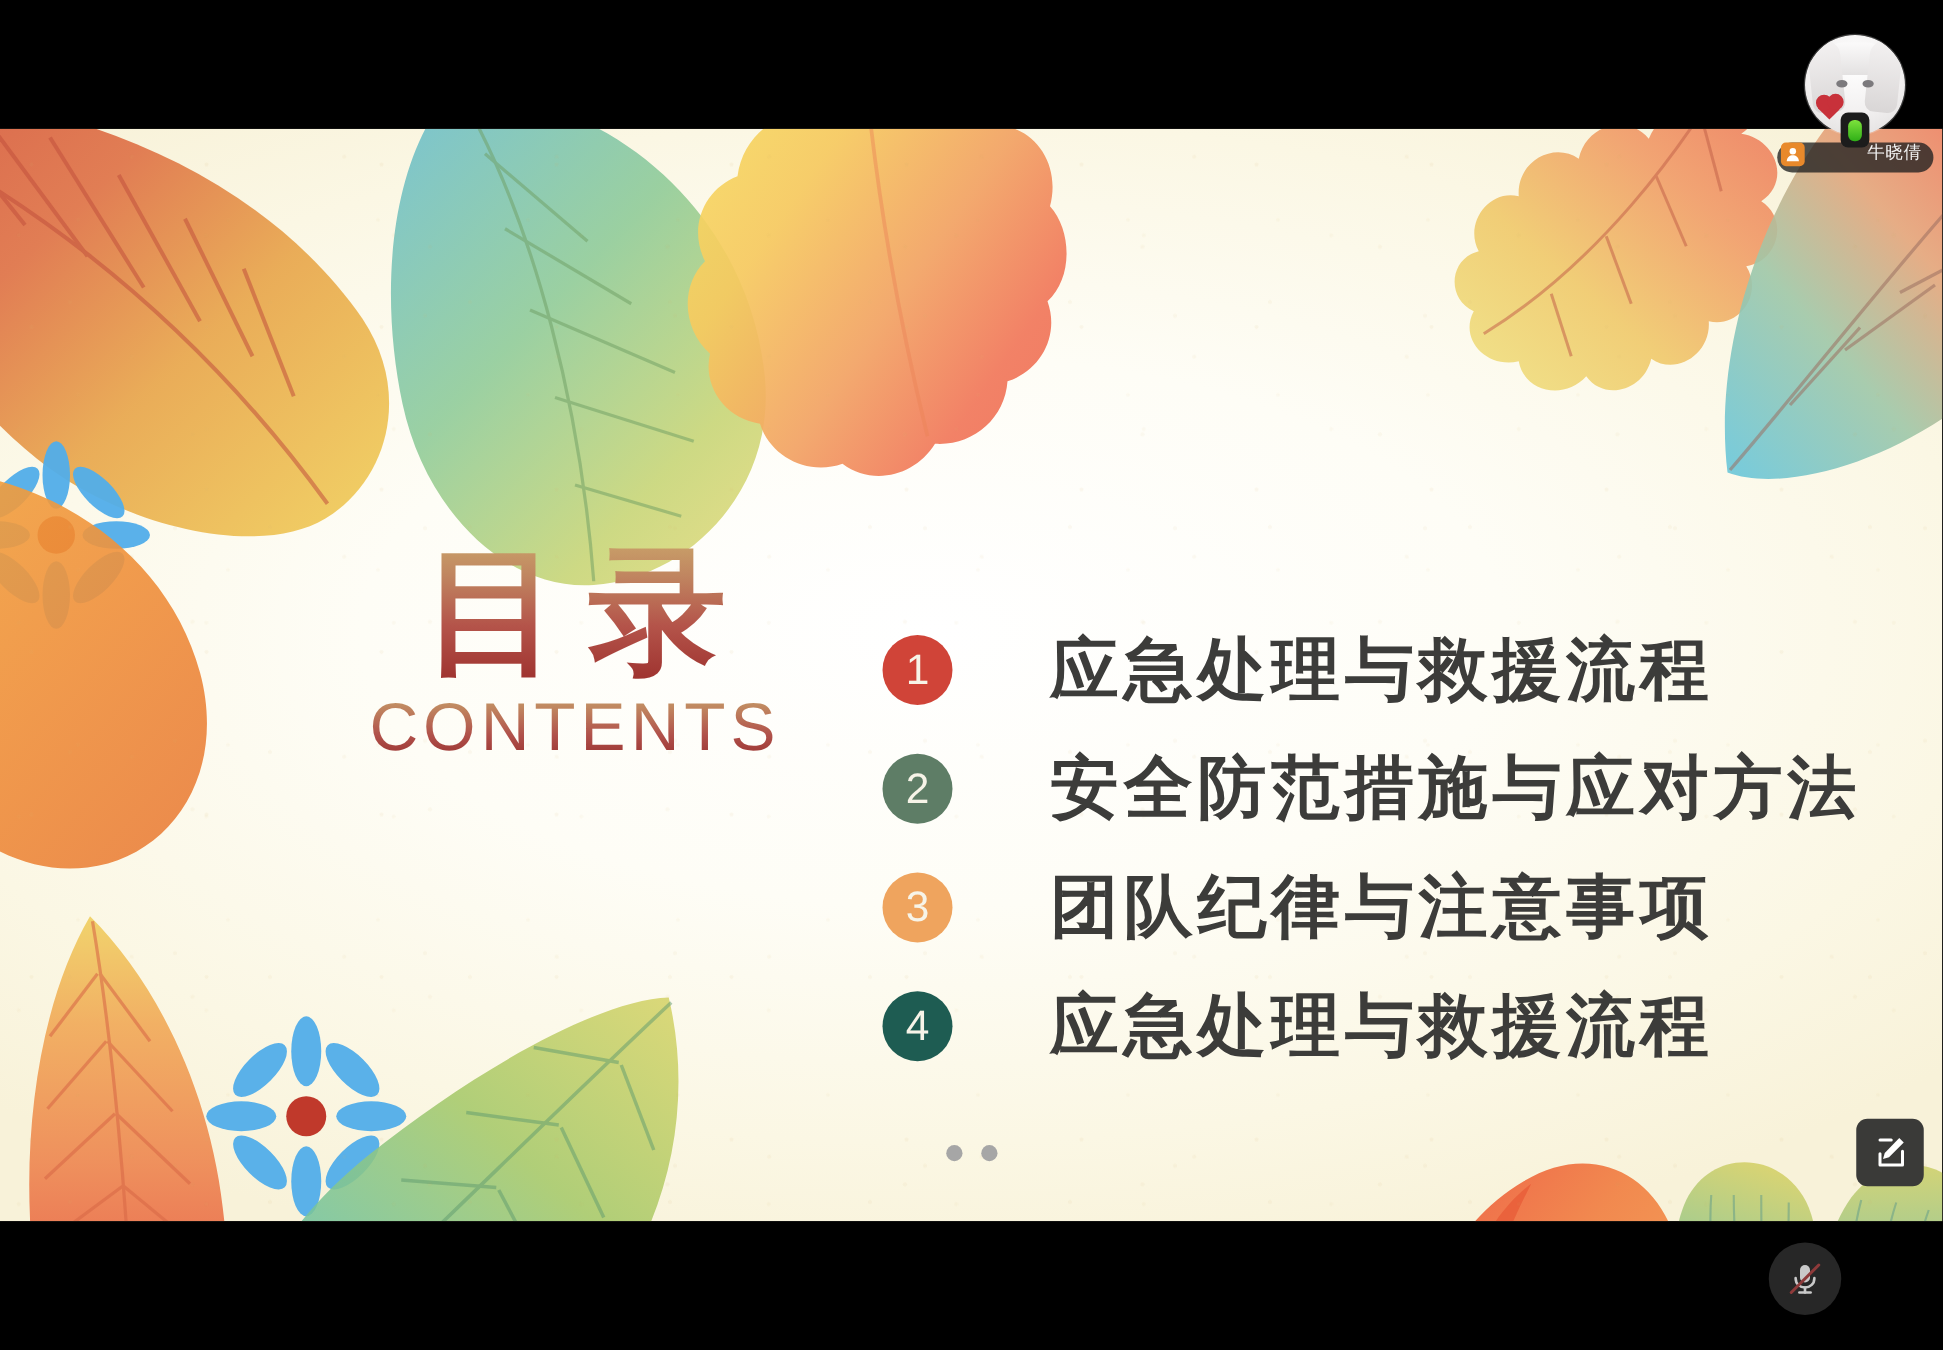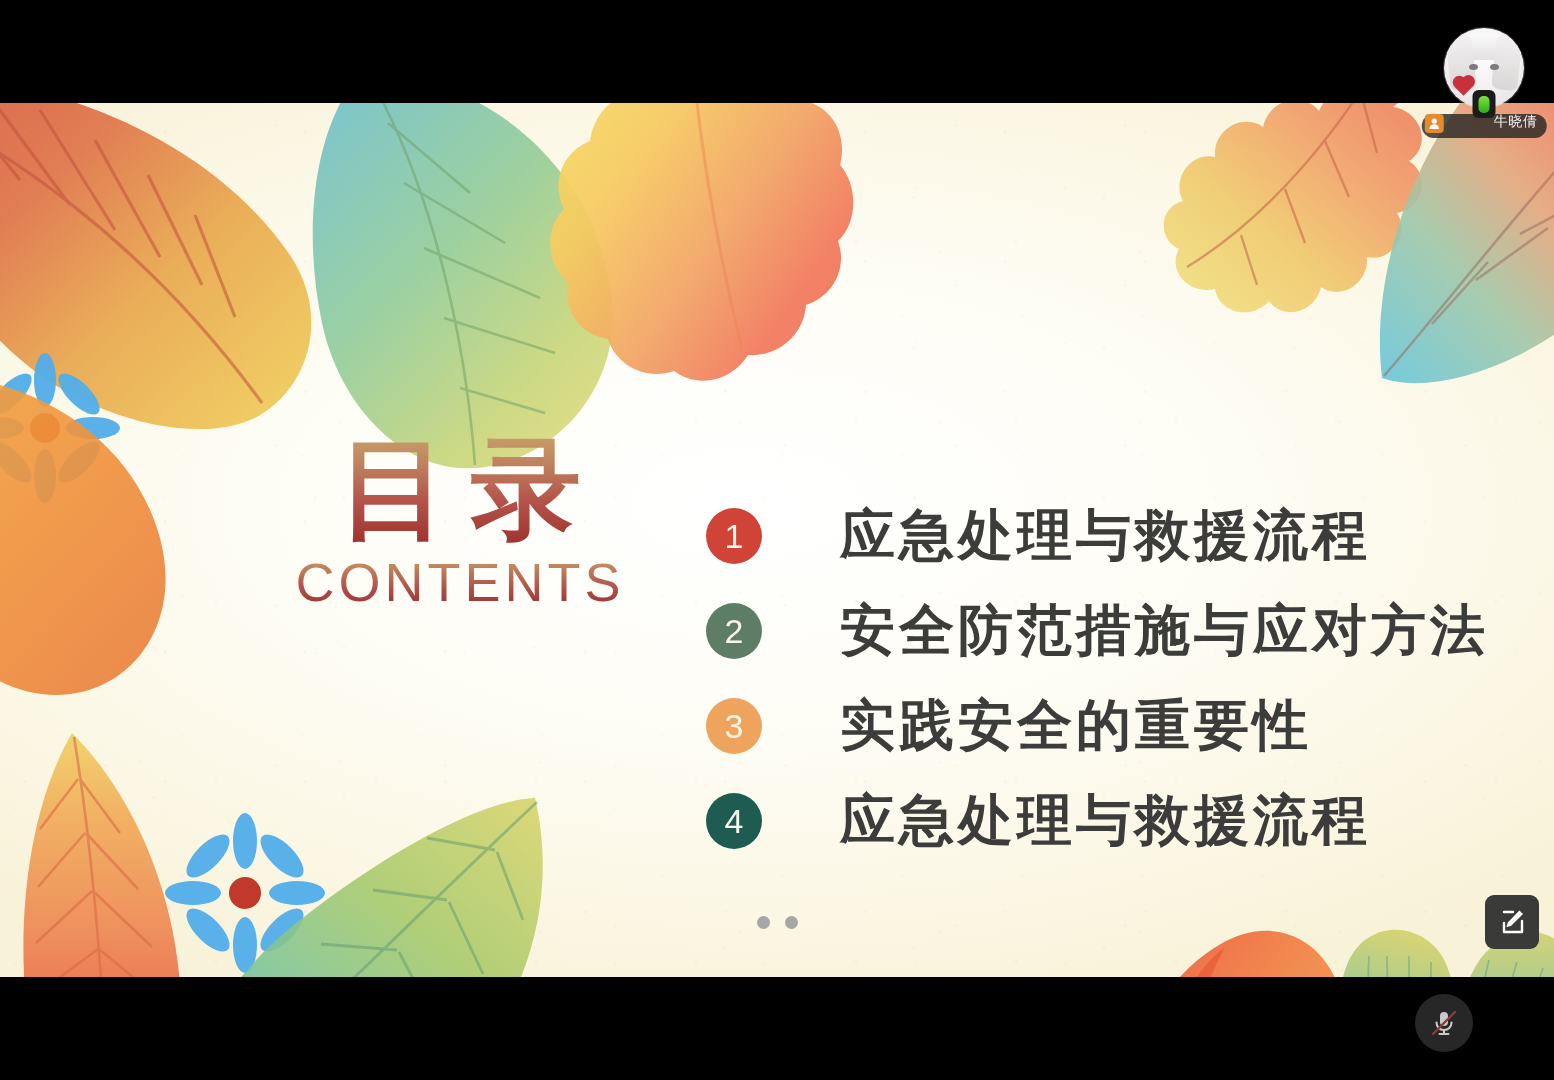--- a/index.html
+++ b/index.html
@@ -589,21 +589,21 @@
         <div class="toc-label">应急处理与救援流程</div>
       </div>
 
       <div class="toc-row">
         <div class="toc-num" style="background:#5E7D66;">2</div>
         <div class="toc-label">安全防范措施与应对方法</div>
       </div>
 
       <div class="toc-row">
         <div class="toc-num" style="background:#EFA45E;">3</div>
-        <div class="toc-label">实践安全的重要性</div>
+        <div class="toc-label">团队纪律与注意事项</div>
       </div>
 
       <div class="toc-row">
         <div class="toc-num" style="background:#1E5C52;">4</div>
         <div class="toc-label">应急处理与救援流程</div>
       </div>
 
     </div>
 
     <div class="page-dots">

